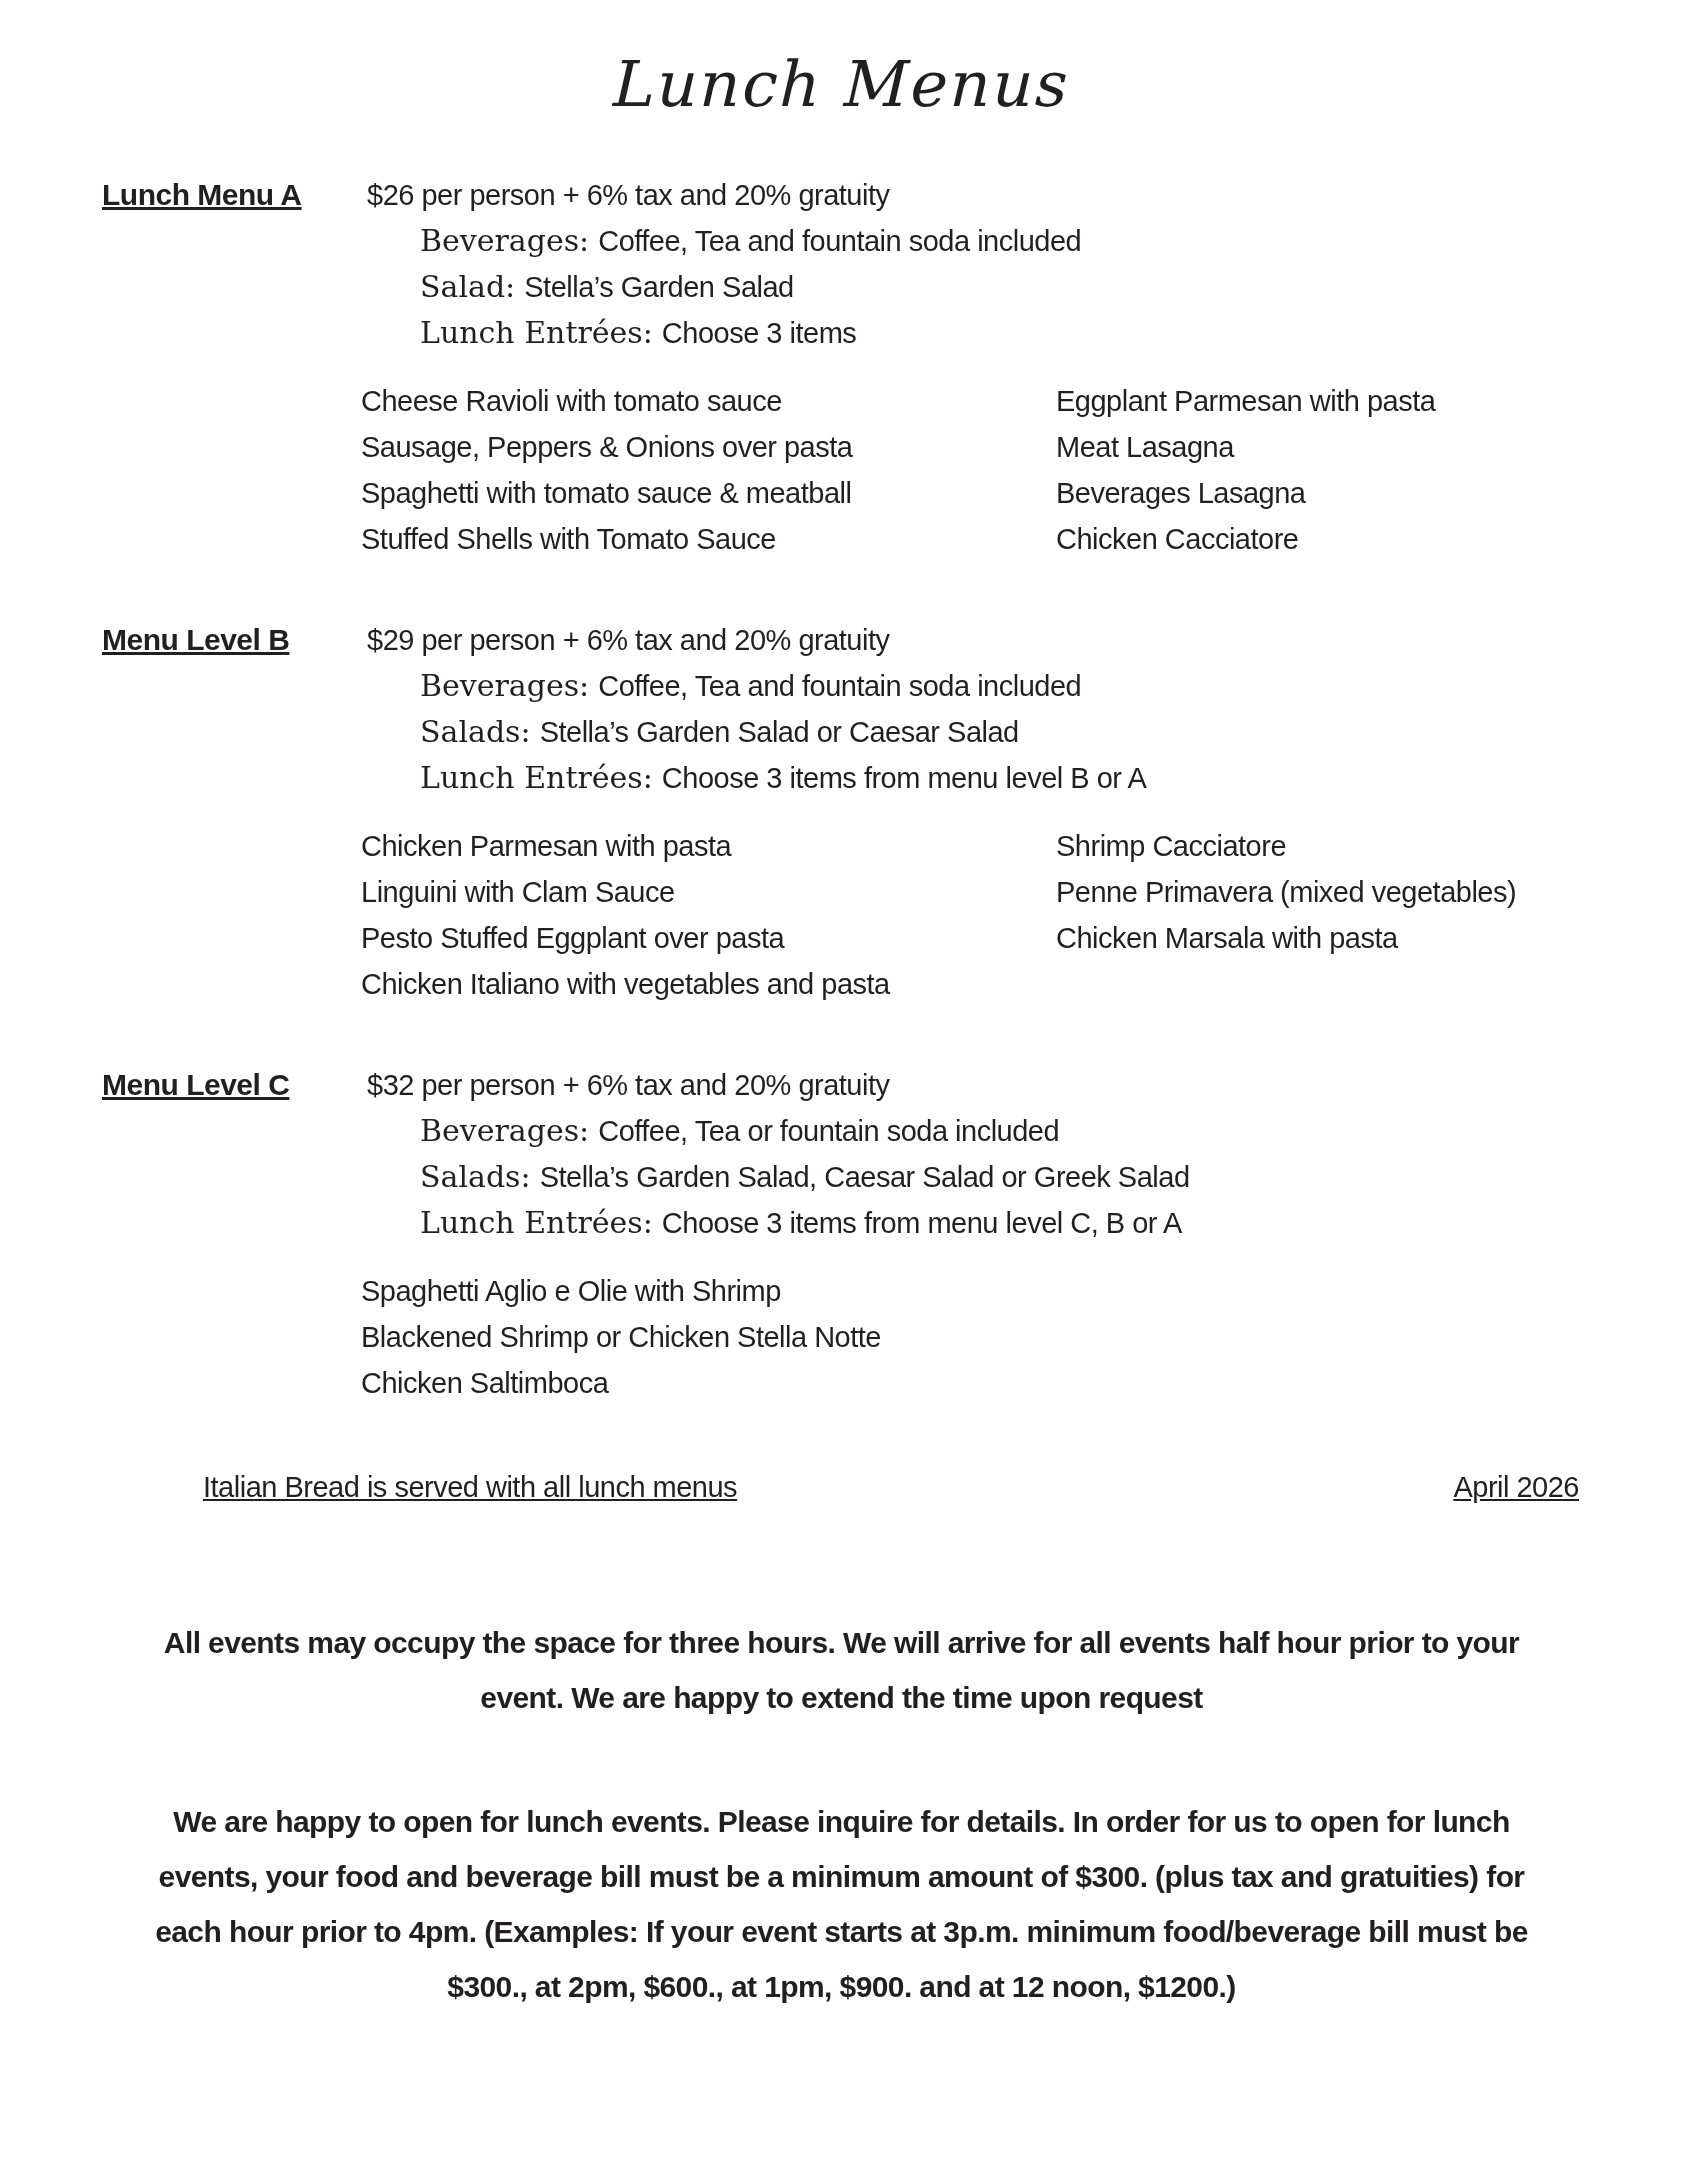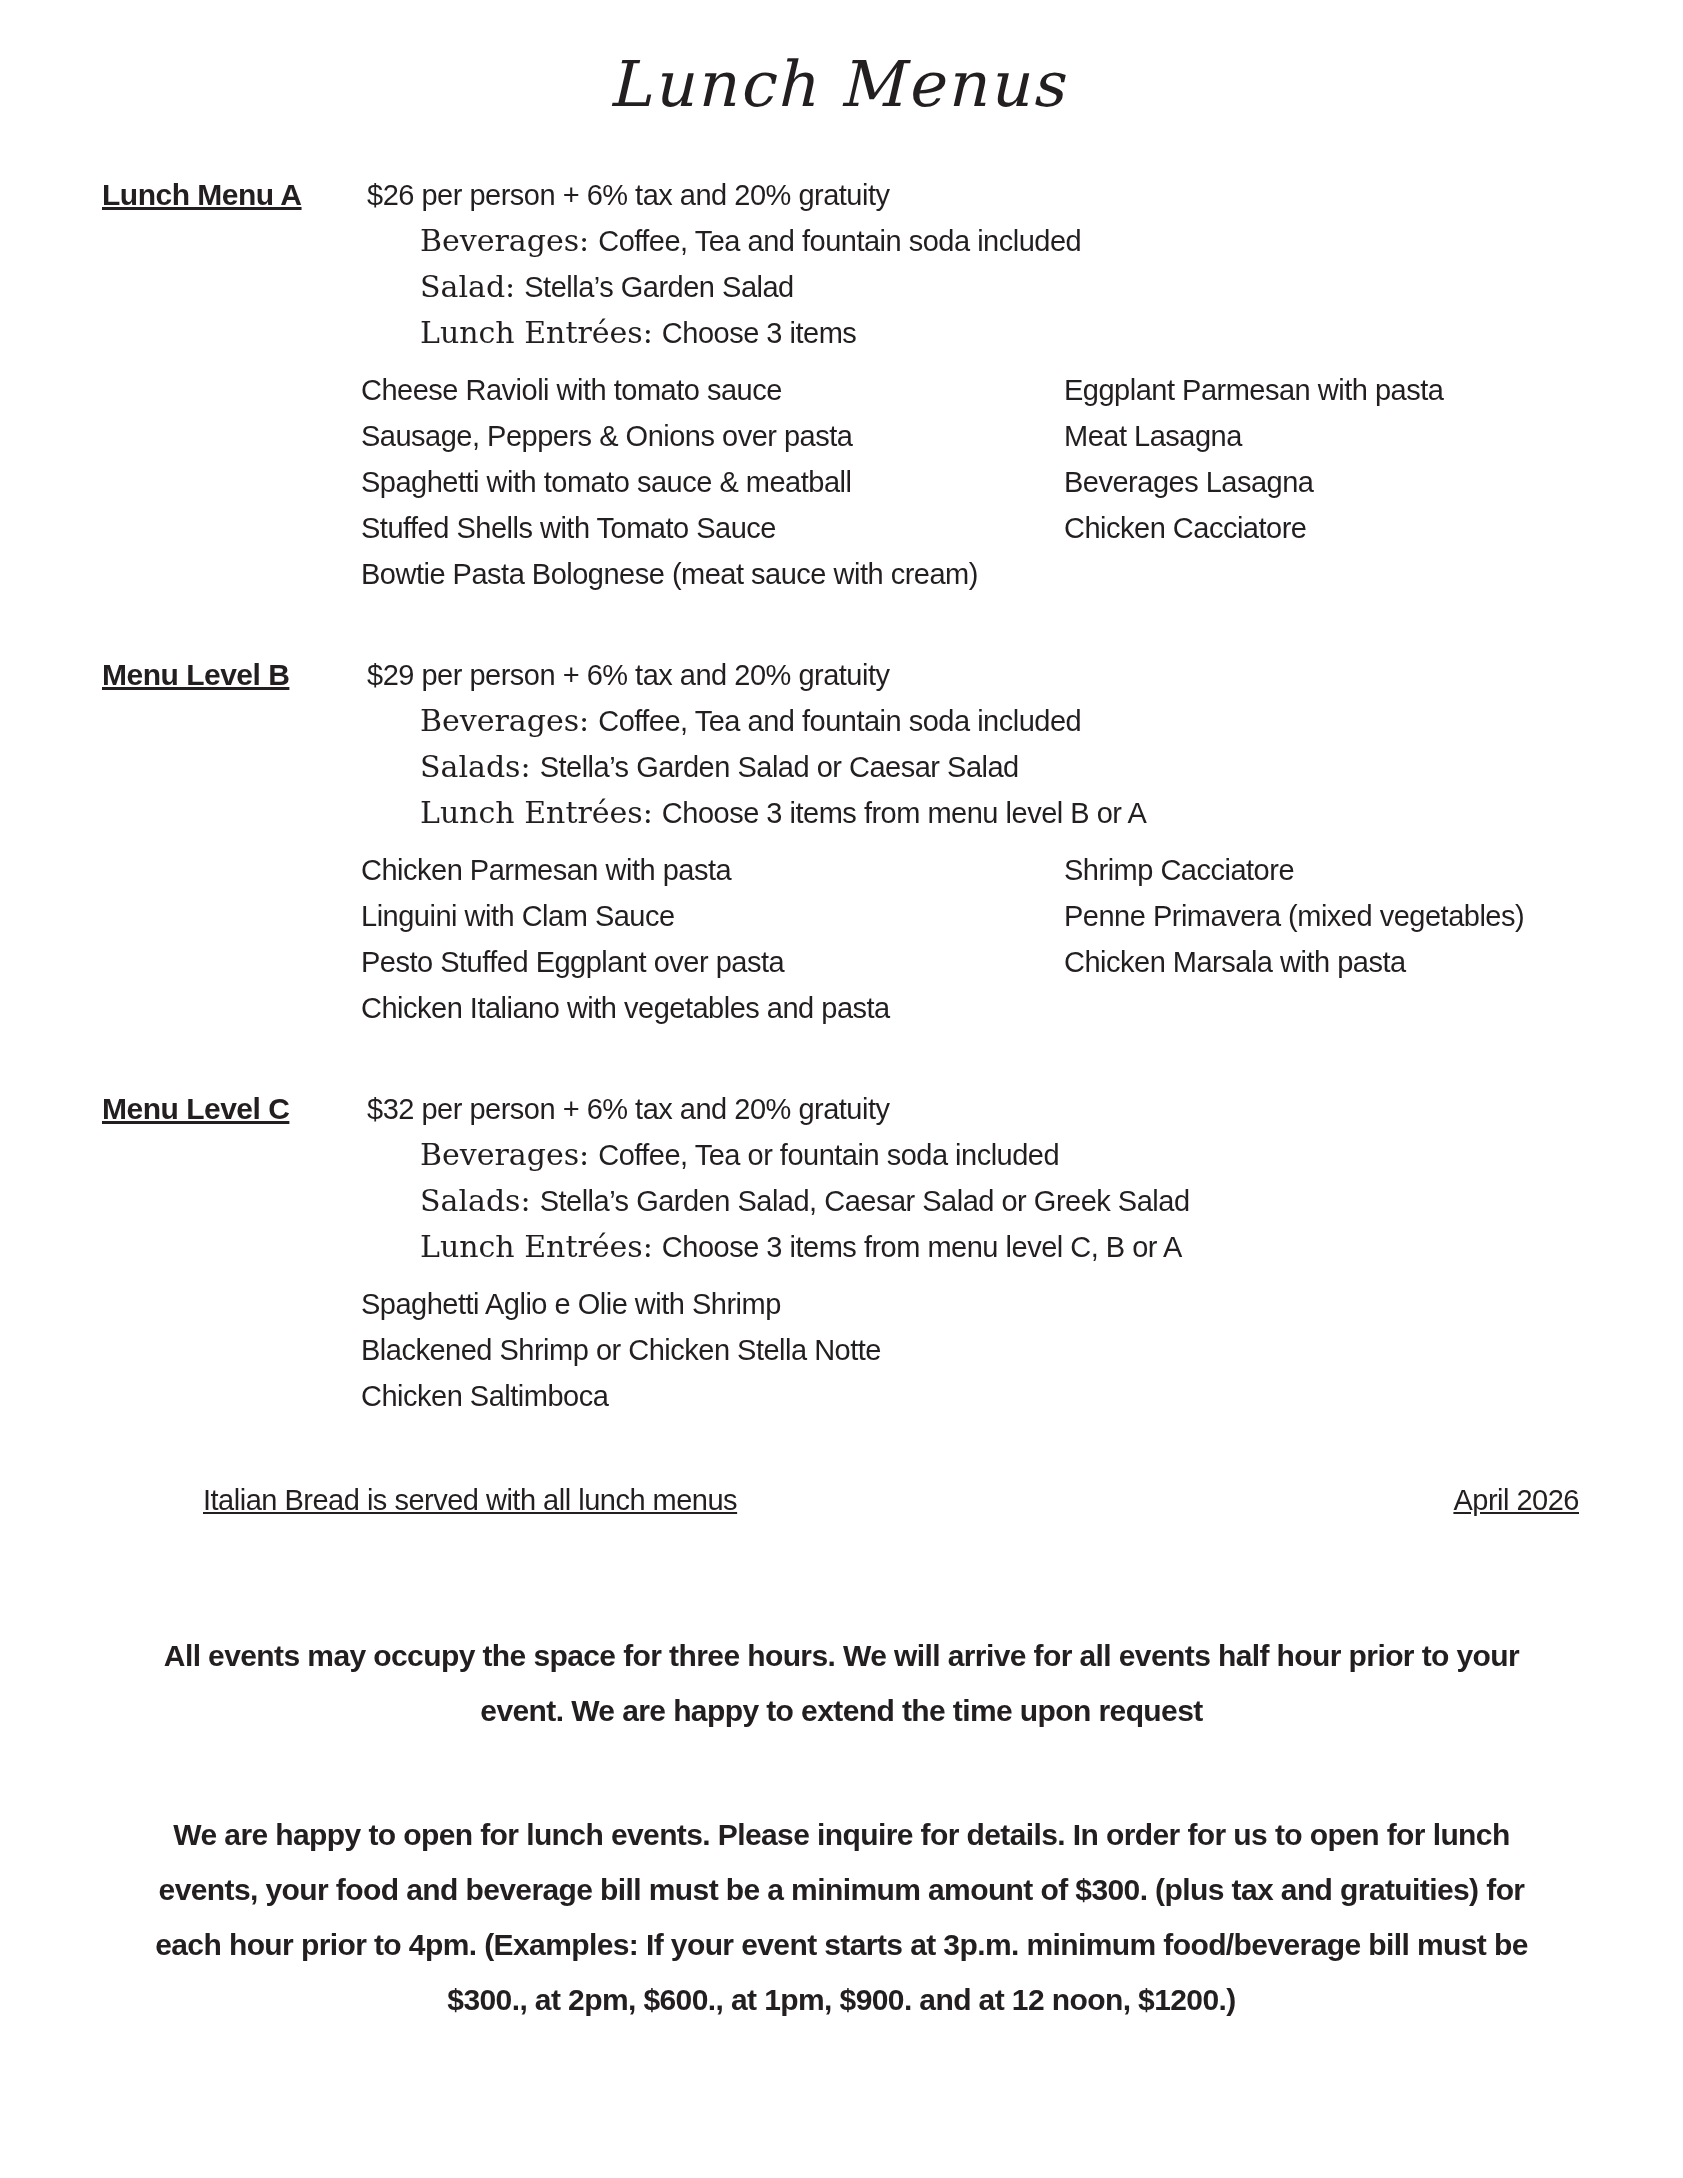--- a/index.html
+++ b/index.html
@@ -50,22 +50,21 @@
   .detail-line { padding-left: 59px; }
   .script-label {
     font-family: "DejaVu Serif", serif;
     font-size: 30px;
     margin-right: 9px;
     letter-spacing: 0;
   }
   .items {
     display: grid;
     grid-template-columns: 695px 1fr;
-    margin-top: 11px;
-    gap: 8px;
+    margin-top: 22px;
   }
   .item { line-height: 46px; }
   .footer-row {
     display: flex;
     justify-content: space-between;
     margin: 65px 104px 0 203px;
     font-size: 29px;
     letter-spacing: -0.5px;
     text-decoration: underline;
   }
@@ -100,21 +99,20 @@
       </div>
       <div class="detail-line">
         <span class="script-label">Lunch Entrées:</span><span>Choose 3 items</span>
       </div>
       <div class="items">
         <div class="items-col">
           <div class="item">Cheese Ravioli with tomato sauce</div>
           <div class="item">Sausage, Peppers &amp; Onions over pasta</div>
           <div class="item">Spaghetti with tomato sauce &amp; meatball</div>
           <div class="item">Stuffed Shells with Tomato Sauce</div>
-          <div class="item">Bowtie Pasta Bolognese (meat sauce with cream)</div>
         </div>
         <div class="items-col">
           <div class="item">Eggplant Parmesan with pasta</div>
           <div class="item">Meat Lasagna</div>
           <div class="item">Beverages Lasagna</div>
           <div class="item">Chicken Cacciatore</div>
         </div>
       </div>
     </div>
   </section>

